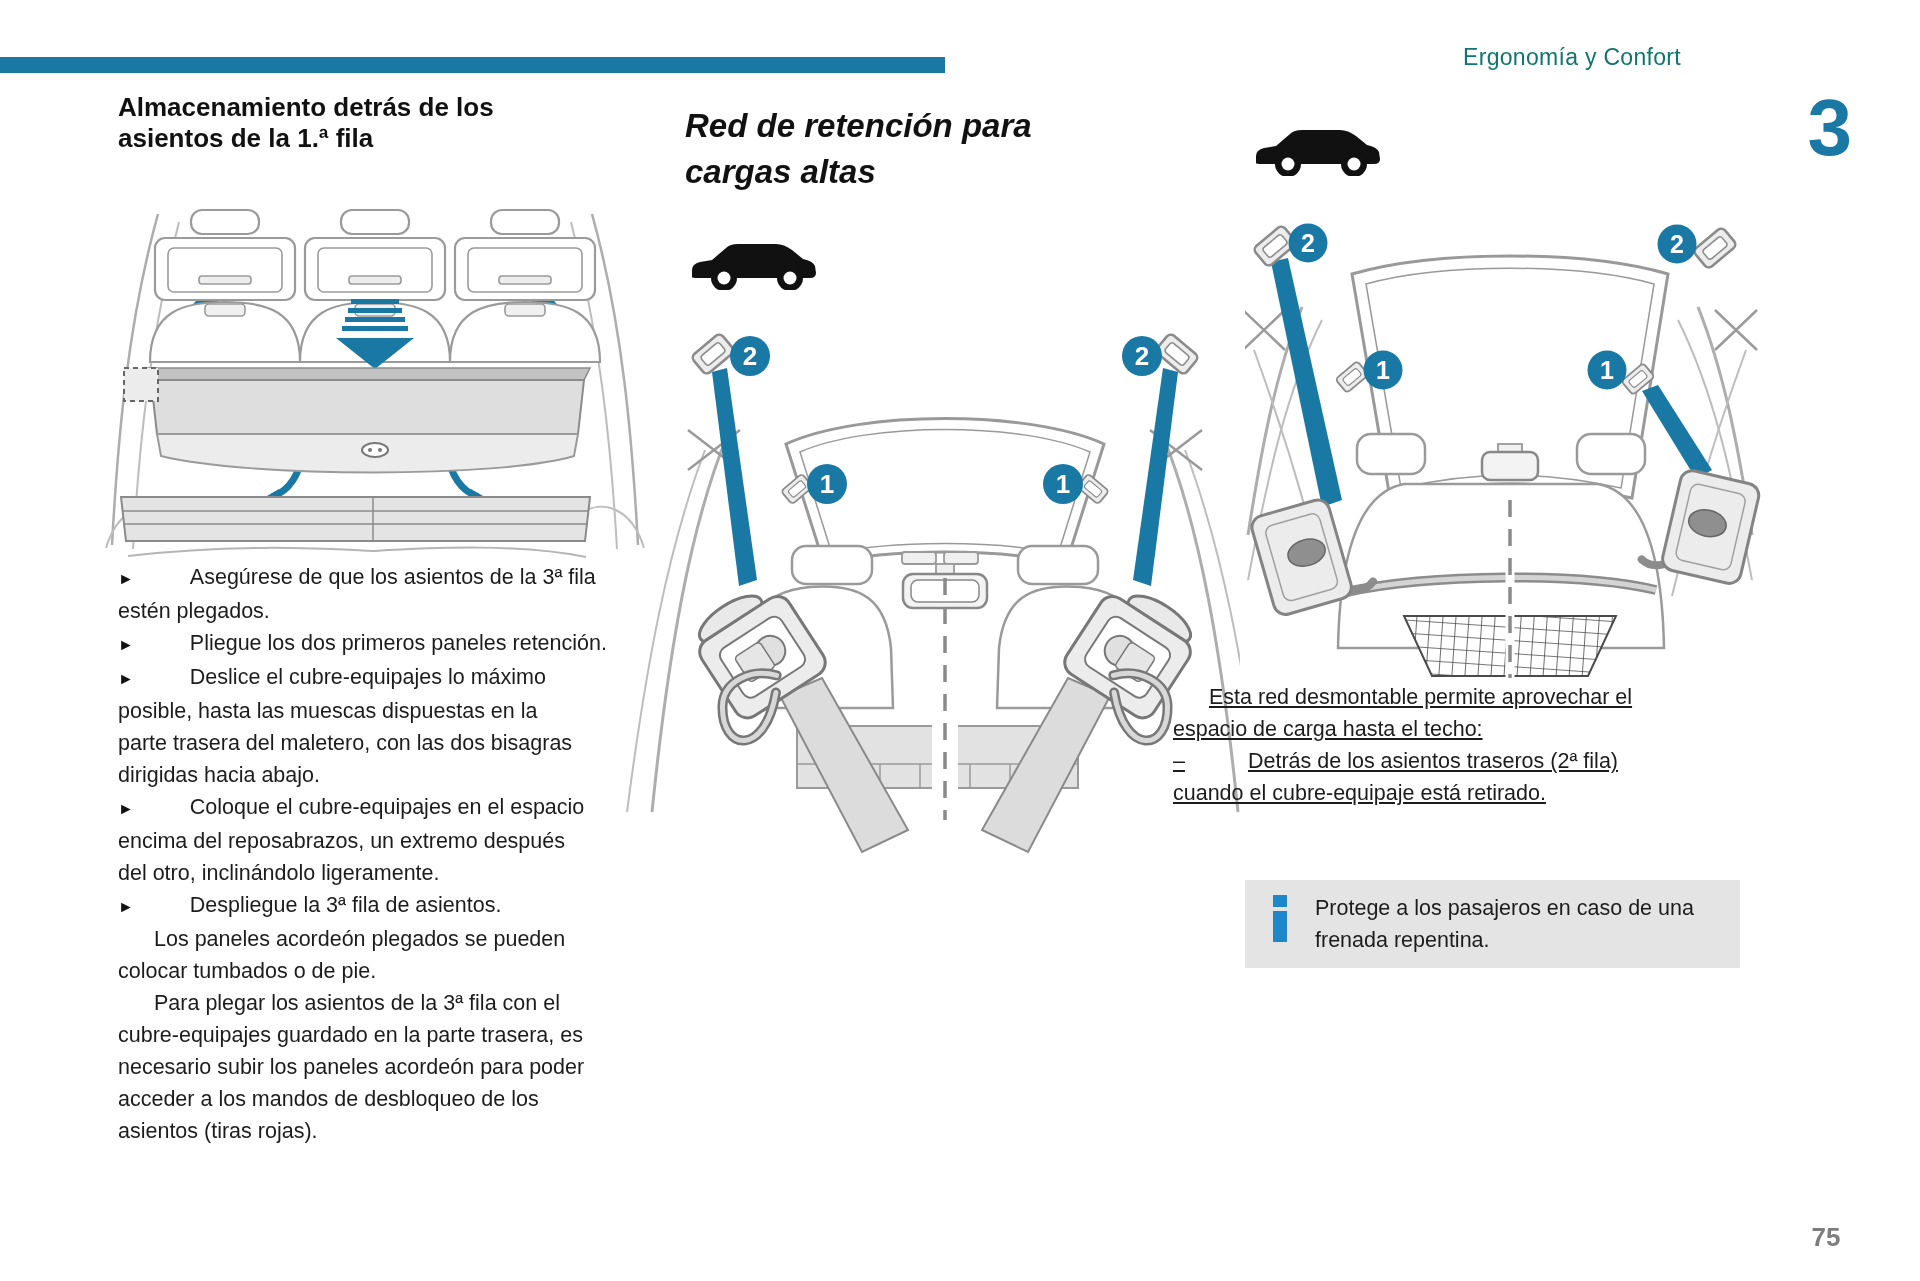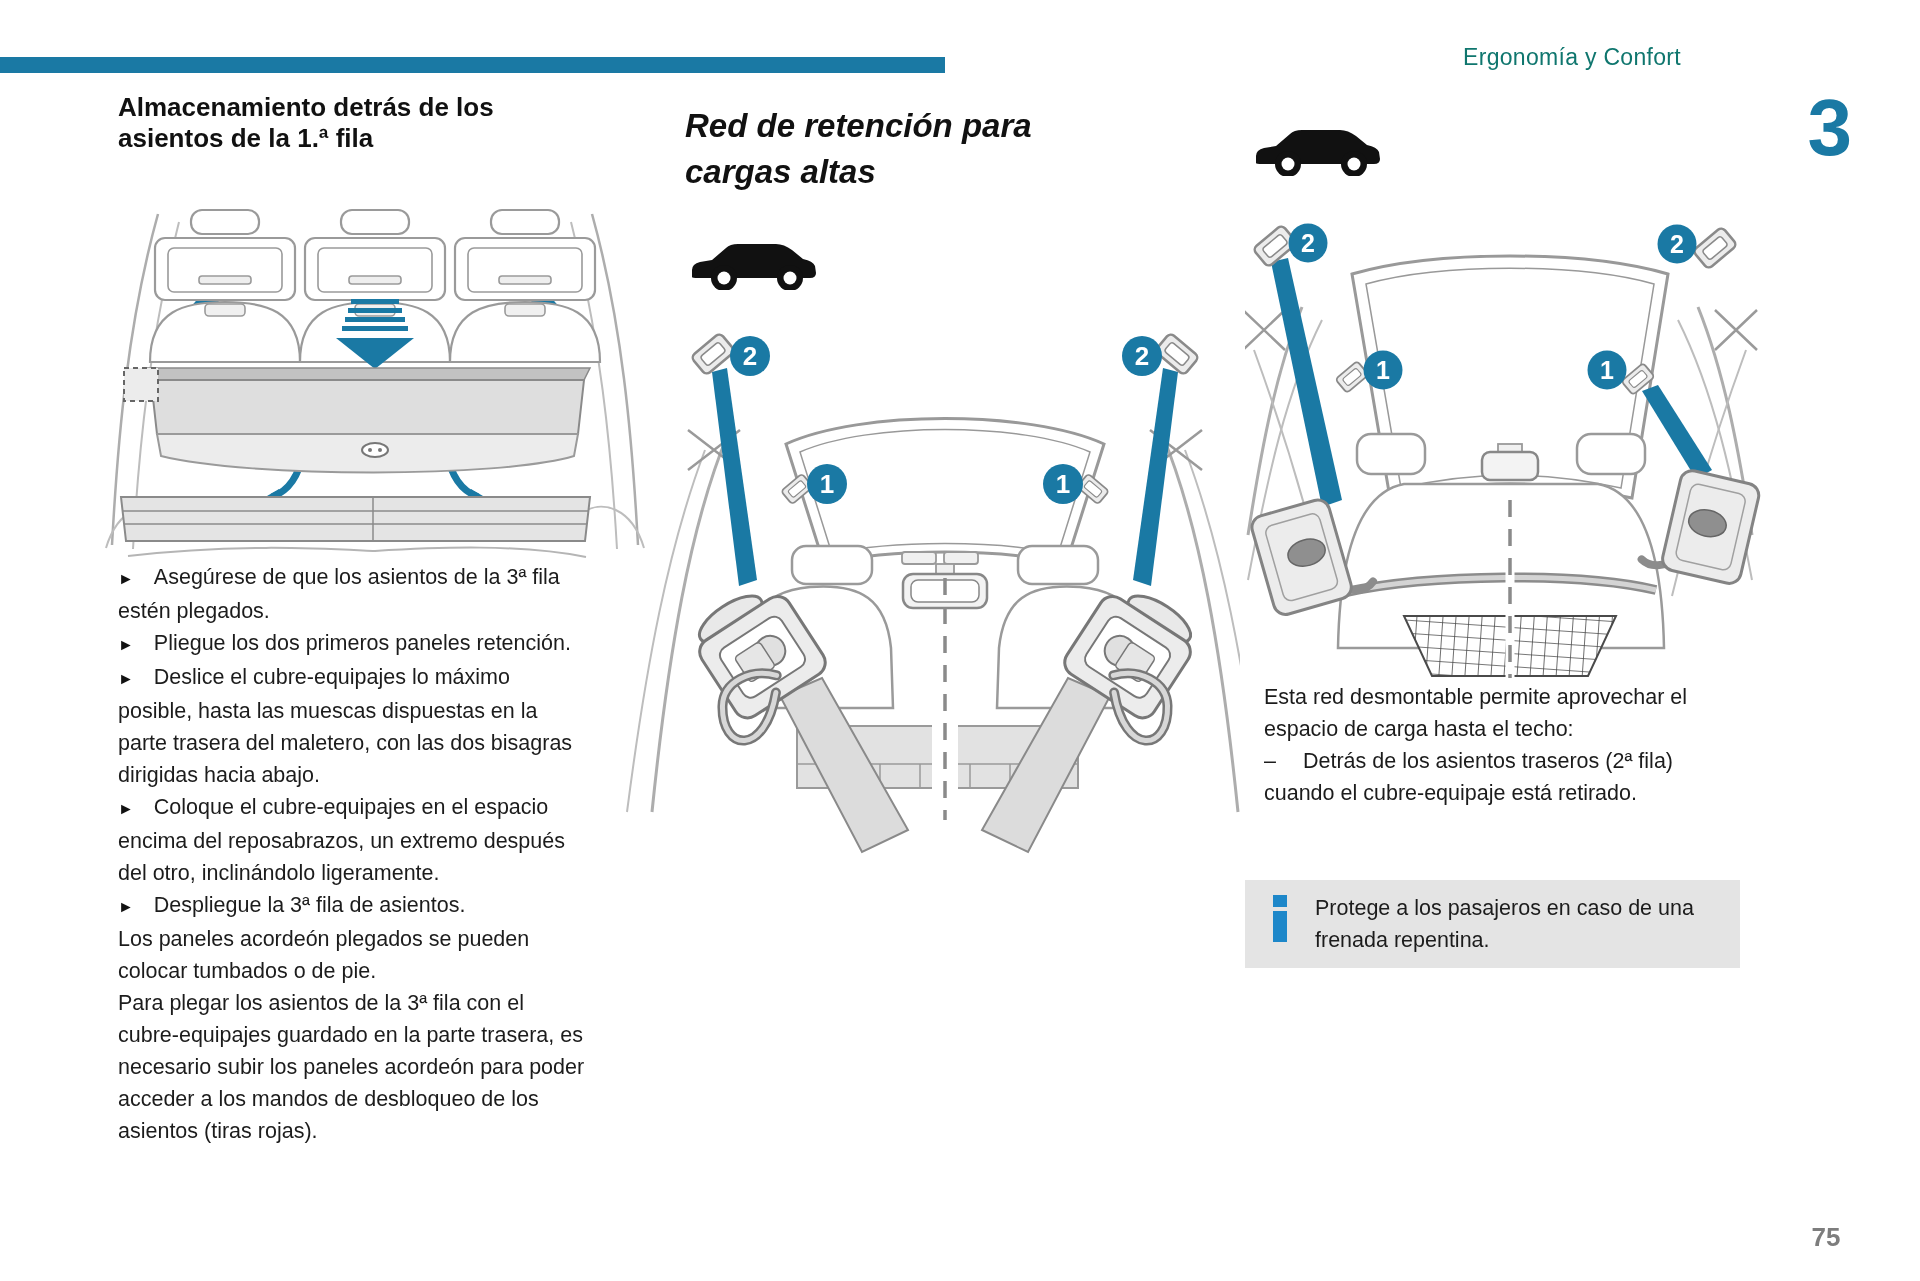--- a/index.html
+++ b/index.html
@@ -8,23 +8,23 @@
     font-family:"Liberation Sans",sans-serif;color:#1c1c1c;overflow:hidden;
   }
   .abs{position:absolute;}
   .topbar{left:0;top:57px;width:945px;height:16px;background:#1a79a4;}
   .section-title{top:44px;left:1372px;width:400px;text-align:center;font-size:23px;color:#0f766e;letter-spacing:.3px;}
   .chapter-num{top:88px;left:1756px;width:96px;text-align:right;font-size:80px;font-weight:bold;color:#1a79a4;line-height:1;}
   .h-left{left:118px;top:92px;width:480px;font-size:26px;font-weight:bold;line-height:31px;white-space:pre-line;color:#111;}
   .h-mid{left:685px;top:103px;width:420px;font-size:33px;font-weight:bold;line-height:46px;white-space:pre-line;color:#111;font-style:italic;}
   .body-text{font-size:21.5px;line-height:32px;color:#1c1c1c;}
   .left-text{left:118px;top:561px;width:560px;}
-  .right-text{left:1264px;top:681px;width:560px;}
+  .right-text{left:1173px;top:681px;width:560px;text-decoration:underline;}
   p.para{margin:0;}
-  .pre{white-space:pre-line;}
+  .pre{white-space:pre-line;margin-left:36px;}
   .tri{font-size:16px;margin-right:20px;color:#111;}
   .dash{margin-right:27px;}
   .infobox{left:1245px;top:880px;width:495px;height:88px;background:#e4e4e4;}
   .info-icon{position:absolute;left:28px;top:15px;width:14px;height:50px;}
   .info-icon .dot{width:14px;height:12px;background:#1d87c9;}
   .info-icon .stem{width:14px;height:31px;background:#1d87c9;margin-top:4px;}
   .info-text{position:absolute;left:70px;top:12px;white-space:pre-line;font-size:21.5px;line-height:32px;}
   .pagenum{top:1222px;left:1790px;width:72px;text-align:center;font-size:26px;font-weight:bold;color:#7d7d7d;}
   svg text.badge-t{fill:#ffffff;font-family:"Liberation Sans",sans-serif;font-weight:bold;text-anchor:middle;}
 </style>

